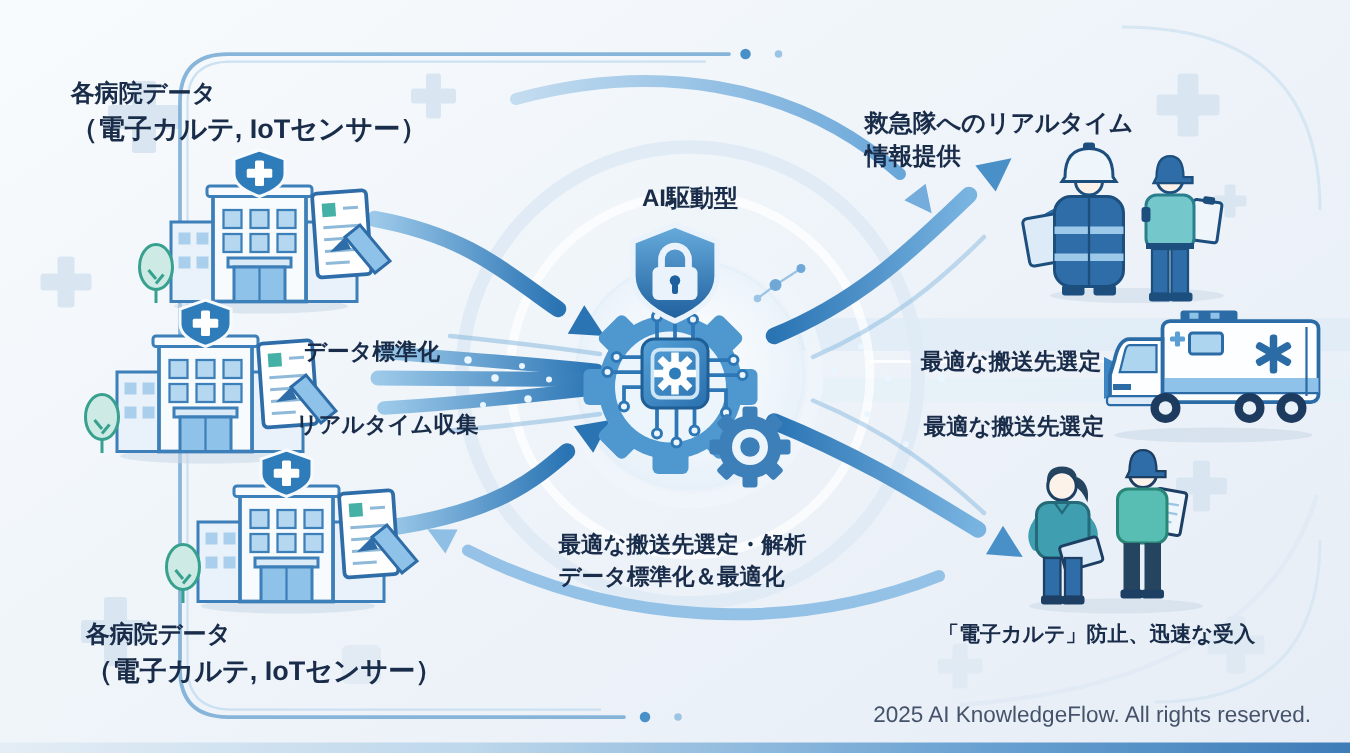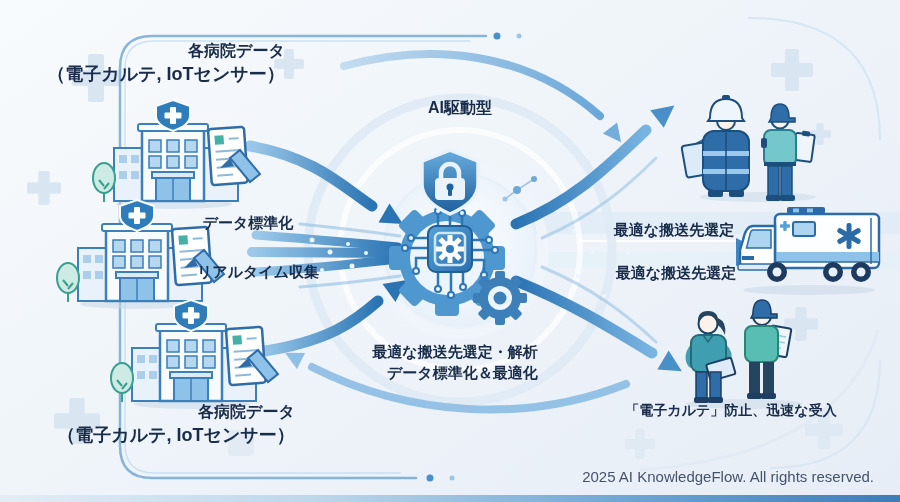--- a/index.html
+++ b/index.html
@@ -4,22 +4,22 @@
 <style>
   html,body{margin:0;padding:0;background:#dfe6ee;}
   .stage{
     position:relative;width:900px;height:502px;overflow:hidden;
     background:linear-gradient(145deg,#f8fbfd 0%,#f0f5fa 40%,#e7edf6 100%);
     font-family:"Liberation Sans","DejaVu Sans",sans-serif;
     color:#192c49;
   }
   .art{position:absolute;left:0;top:0;}
   .label{
-    position:absolute;font-weight:700;text-align:right;line-height:1.4;
-    transform:translateX(-50%);white-space:nowrap;color:#192c49;
+    position:absolute;font-weight:700;text-align:left;line-height:1.4;
+    transform:translateX(-50%);white-space:nowrap;color:#192c49;margin-top:12px;
   }
   .l-main{font-size:16px;}
   .l-sub{font-size:18px;}
   .l-mid{font-size:15px;}
   .copyright{
     position:absolute;right:26px;top:468px;font-size:15px;font-weight:400;color:#44536a;
   }
   .bottom-bar{
     position:absolute;left:0;right:0;bottom:0;height:7px;
     background:linear-gradient(90deg,#e4edf5 0%,#bdd7eb 35%,#6aa2d2 72%,#3e7cb8 100%);
@@ -397,24 +397,28 @@
           <rect x="23" y="99" width="15" height="6" rx="2" fill="#1c3f63"></rect>
     </g>
   </g>
 </svg>
 
 <div class="label l-main" style="left:166px;top:40px;">
   <div>各病院データ</div>
   <div class="l-sub">（電子カルテ, IoTセンサー）</div>
 </div>
 
-<div class="label l-main" style="left:460px;top:97px;">
+<div class="label l-main" style="left:460px;top:110px;">
   <div>AI駆動型</div>
 </div>
 
+<div class="label l-main" style="left:666px;top:60px;">
+  <div>救急隊へのリアルタイム</div>
+  <div>情報提供</div>
+</div>
 
 <div class="label l-mid" style="left:248px;top:212px;">データ標準化</div>
 <div class="label l-mid" style="left:258px;top:261px;">リアルタイム収集</div>
 
 <div class="label l-mid" style="left:674px;top:219px;">最適な搬送先選定</div>
 <div class="label l-mid" style="left:676px;top:262px;">最適な搬送先選定</div>
 
 <div class="label l-mid" style="left:455px;top:341px;">
   <div>最適な搬送先選定・解析</div>
   <div>データ標準化＆最適化</div>

